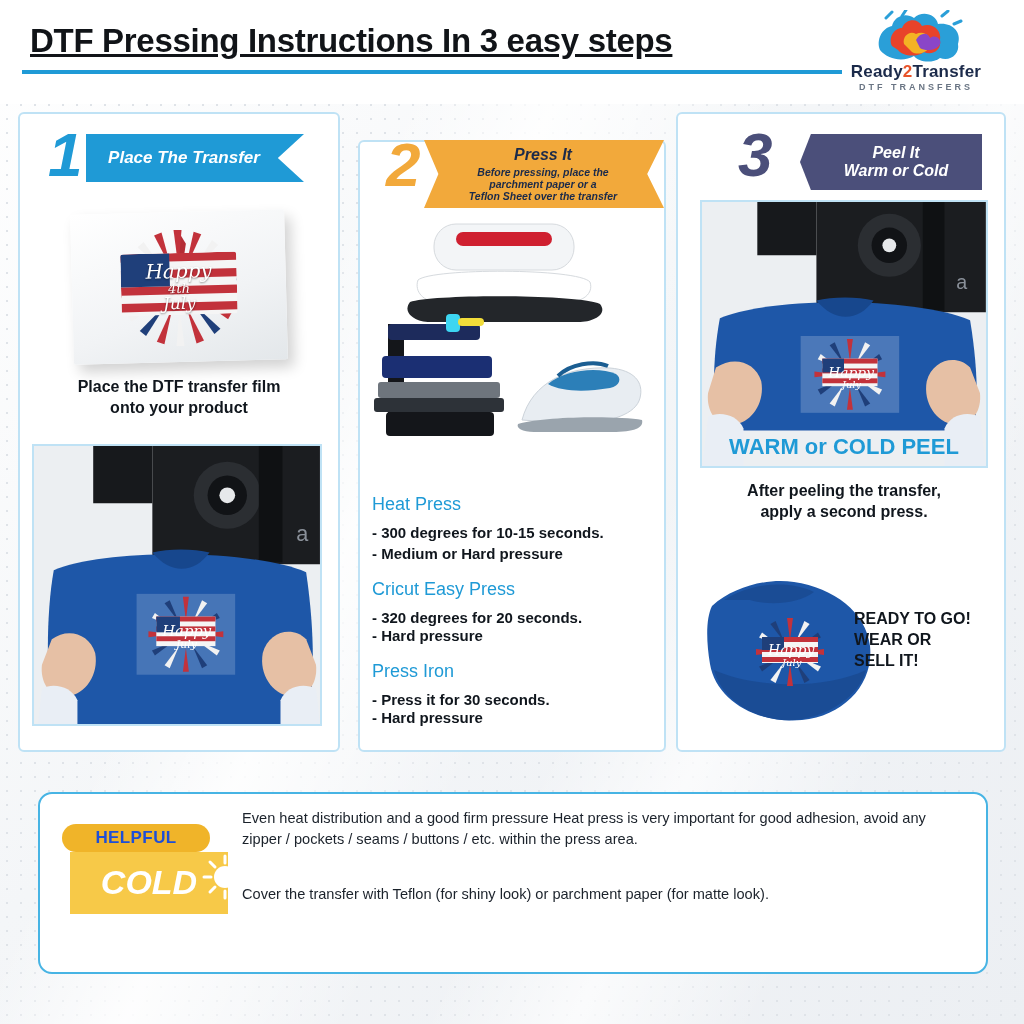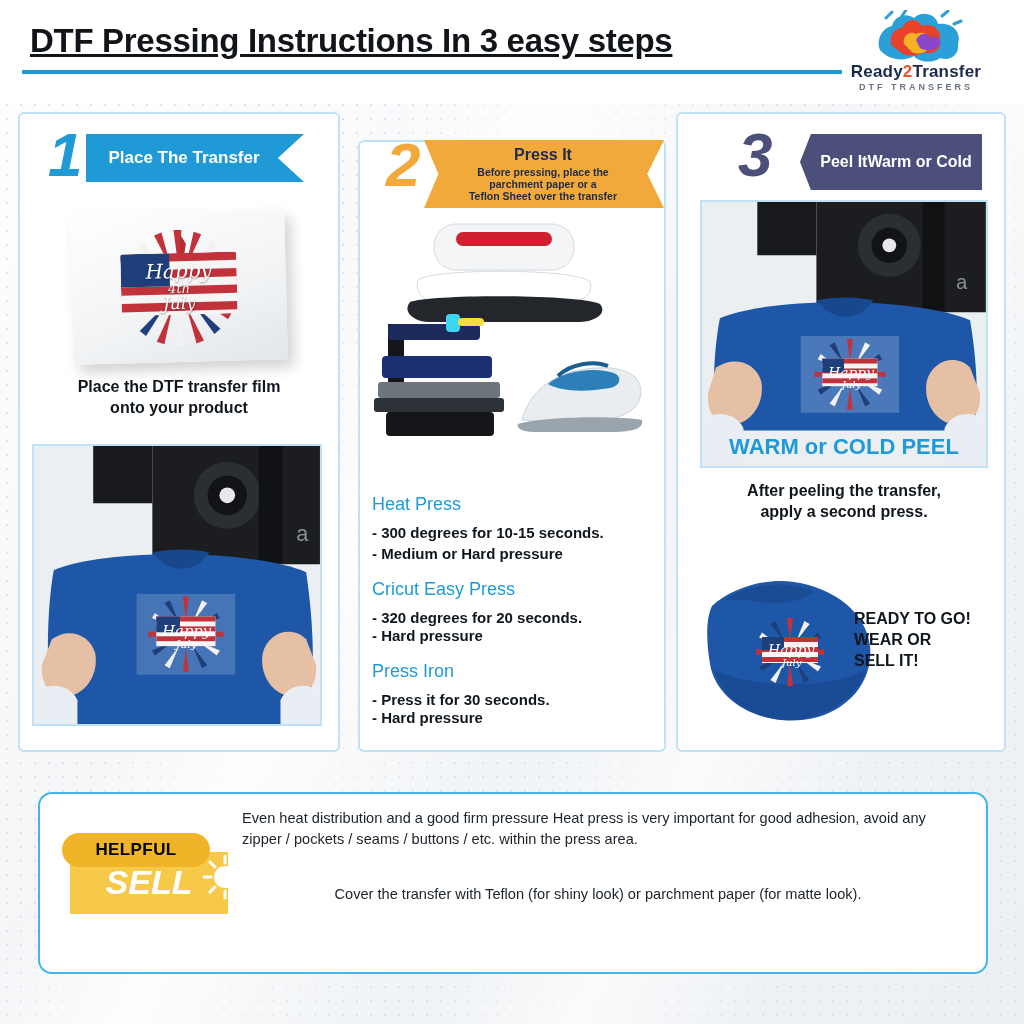--- a/index.html
+++ b/index.html
@@ -65,40 +65,41 @@
   #card1 { left: 18px;  top: 112px; width: 322px; height: 640px; }
   #card2 { left: 358px; top: 140px; width: 308px; height: 612px; }
   #card3 { left: 676px; top: 112px; width: 330px; height: 640px; }
 
   
   .banner {
     position: absolute;
     display: flex; align-items: center; justify-content: center;
     color: #ffffff; font-weight: bold; text-align: center;
     line-height: 1.15;
+    font-style: italic;
   }
   #banner1 {
     left: 86px; top: 134px; width: 218px; height: 48px;
     background: #1f9ad6;
     clip-path: polygon(0 0, 100% 0, 88% 50%, 100% 100%, 0 100%);
     font-size: 17px; padding-right: 22px;
   }
   #banner2 {
     left: 424px; top: 140px; width: 240px; height: 68px;
     background: #f2a93b;
     clip-path: polygon(0 0, 100% 0, 93% 50%, 100% 100%, 0 100%, 6% 50%);
     flex-direction: column; padding: 4px 18px 4px 16px;
   }
   #banner2 .b2-title { font-size: 16px; color: #1b2a4a; }
   #banner2 .b2-sub { font-size: 10.5px; color: #1b2a4a; font-weight: bold; margin-top: 2px; }
   #banner3 {
     left: 800px; top: 134px; width: 182px; height: 56px;
     background: #4b4f7a;
     clip-path: polygon(6% 0, 100% 0, 100% 100%, 6% 100%, 0 50%);
-    font-size: 16px; padding-left: 10px;
+    flex-direction: column; font-size: 16px; padding-left: 10px;
   }
   .stepnum {
     position: absolute; font-size: 62px; font-weight: bold; font-style: italic;
     line-height: 1;
   }
   #num1 { left: 48px; top: 124px; color: #1f9ad6; }
   #num2 { left: 386px; top: 134px; color: #f2a93b; }
   #num3 { left: 738px; top: 124px; color: #4b4f7a; }
 
   .caption {
@@ -146,24 +147,24 @@
     position: absolute; color: #10161d; font-weight: bold; font-size: 15px;
   }
 
   
   #tips {
     position: absolute; left: 38px; top: 792px; width: 950px; height: 182px;
     background: #ffffff; border: 2px solid #47b4e4; border-radius: 14px;
   }
   .tips-badge { position: absolute; left: 62px; top: 818px; width: 190px; height: 130px; }
   .tips-ribbon {
-    position: absolute; left: 0; top: 6px; width: 148px; height: 34px;
+    position: absolute; left: 0; top: 6px; width: 148px; height: 28px;
     background: #f0b429; border-radius: 17px;
     display: flex; align-items: center; justify-content: center;
-    color: #000000; font-weight: bold; font-size: 17px; letter-spacing: .4px; margin-top: 9px;
+    color: #1d4ed8; font-weight: bold; font-size: 17px; letter-spacing: .4px;
   }
   .tips-box {
     position: absolute; left: 8px; top: 34px; width: 158px; height: 62px;
     background: #f7c948;
     clip-path: polygon(0 0, 100% 0, 100% 100%, 38% 100%, 22% 130%, 20% 100%, 0 100%);
   }
   .tips-word {
     position: absolute; left: 8px; top: 38px; width: 158px; height: 52px;
     display: flex; align-items: center; justify-content: center;
     font-size: 34px; font-weight: bold; color: #ffffff; font-style: italic;
@@ -436,32 +437,32 @@
     <div>READY TO GO!</div>
     <div>WEAR OR</div>
     <div>SELL IT!</div>
   </div>
 
   <div id="tips"></div>
 
   <div class="tips-badge">
     <div class="tips-box"></div>
     <div class="tips-ribbon">HELPFUL</div>
-    <div class="tips-word">SELL</div>
+    <div class="tips-word">COLD</div>
     <svg class="tips-sun" viewBox="0 0 46 46">
       <circle cx="23" cy="23" r="11" fill="#ffffff"></circle>
       <g stroke="#ffffff" stroke-width="3" stroke-linecap="round">
         <line x1="23" y1="2" x2="23" y2="9"></line>
         <line x1="23" y1="37" x2="23" y2="44"></line>
         <line x1="2" y1="23" x2="9" y2="23"></line>
         <line x1="37" y1="23" x2="44" y2="23"></line>
         <line x1="8" y1="8" x2="13" y2="13"></line>
         <line x1="33" y1="33" x2="38" y2="38"></line>
         <line x1="8" y1="38" x2="13" y2="33"></line>
         <line x1="33" y1="13" x2="38" y2="8"></line>
       </g>
     </svg>
   </div>
 
   <div class="tips-text" style="top:808px;">Even heat distribution and a good firm pressure Heat press is very important for good adhesion, avoid any zipper / pockets / seams / buttons / etc. within the press area.</div>
-  <div class="tips-text" style="top:884px;text-align:center;">Cover the transfer with Teflon (for shiny look) or parchment paper (for matte look).</div>
+  <div class="tips-text" style="top:884px;">Cover the transfer with Teflon (for shiny look) or parchment paper (for matte look).</div>
 
 </div>
 
 </body></html>

